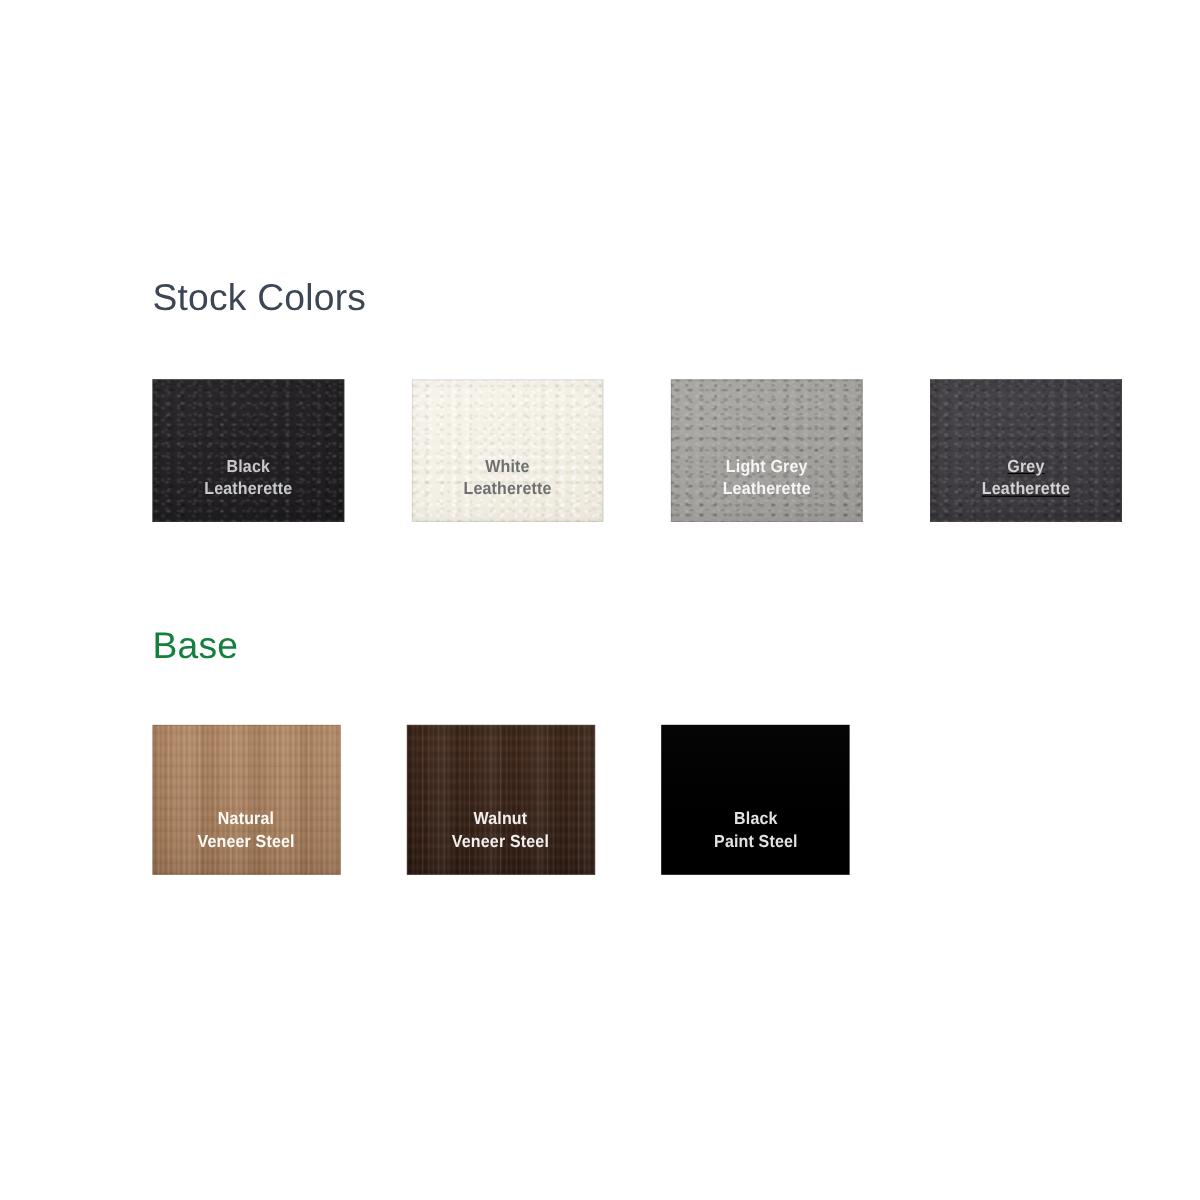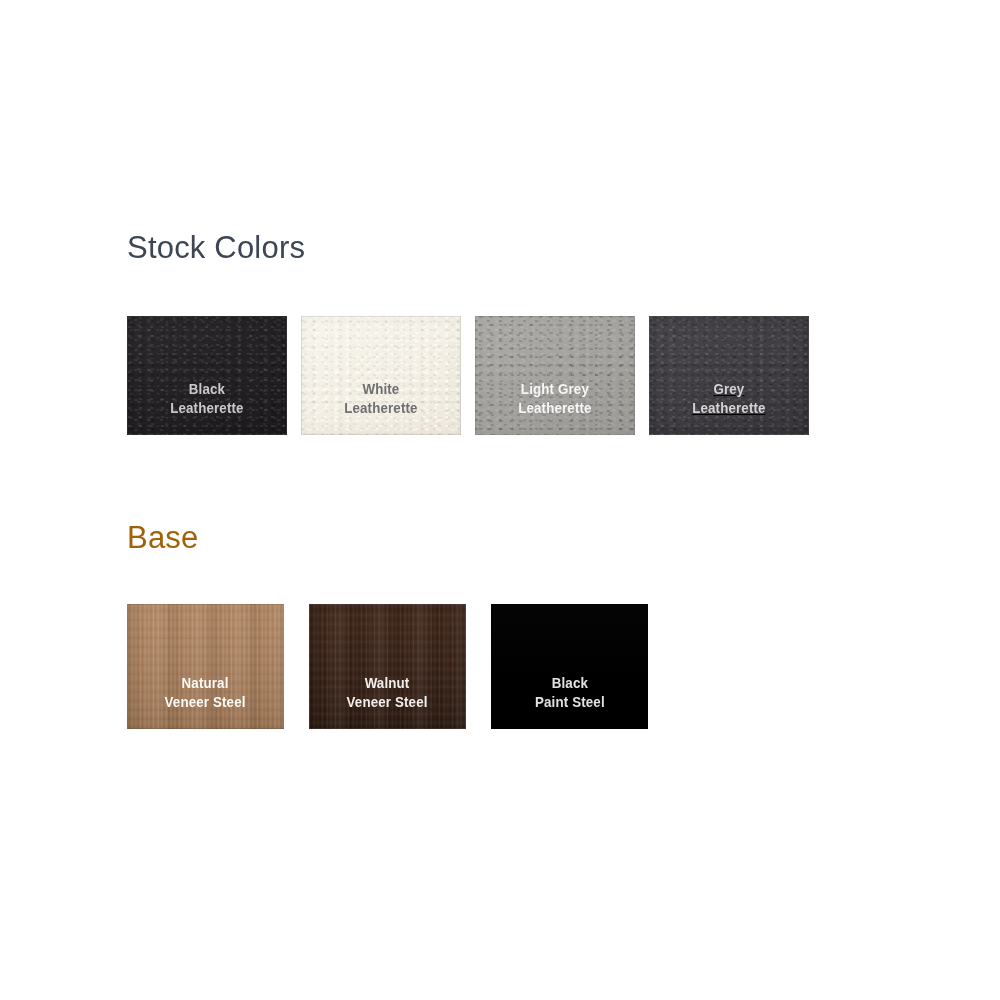--- a/index.html
+++ b/index.html
@@ -35,38 +35,39 @@
     white-space: nowrap;
     line-height: 1;
   }
   #title-stock-colors { left: 127px; top: 232px; }
   #title-base        { left: 127px; top: 522px; }
 
   
   .swatch-row {
     position: absolute;
     display: flex;
+    gap: 42px;
   }
   #row-stock { left: 127px; top: 316px; }
   #row-base  { left: 127px; top: 604px; }
 
   .swatch {
     position: relative;
     box-sizing: border-box;
     overflow: hidden;
     display: flex;
     align-items: flex-end;
     justify-content: center;
     flex: 0 0 auto;
   }
 
   
   #row-stock .swatch { width: 160px; height: 119px; margin-right: 14px; }
   #row-stock .swatch:last-child { margin-right: 0; }
-  #row-base .swatch  { width: 157px; height: 125px; margin-right: 25px; }
+  #row-base .swatch  { width: 157px; height: 125px; margin-right: 13px; }
   #row-base .swatch:last-child { margin-right: 0; }
 
   .swatch-label {
     position: relative;
     z-index: 4;
     text-align: center;
     font-family: "Liberation Sans", sans-serif;
     font-size: 14.5px;
     font-weight: 700;
     line-height: 1.32;
@@ -202,21 +203,21 @@
 
     <div class="swatch" style="background: linear-gradient(155deg, rgb(74, 71, 76) 0%, rgb(65, 62, 67) 50%, rgb(56, 53, 58) 100%); text-decoration: underline;">
       <div class="tex tex-leather"></div>
       <div class="edge edge-dark"></div>
       <div class="swatch-label" style="color: rgb(211, 211, 213);">Grey
 Leatherette</div>
     </div>
 
   </div>
 
-  <div class="section-title" id="title-base" style="color: #a16207;">Base</div>
+  <div class="section-title" id="title-base" style="color: #15803d;">Base</div>
 
   <div class="swatch-row" id="row-base">
 
     <div class="swatch" style="background: linear-gradient(rgb(184, 141, 104) 0%, rgb(176, 134, 99) 38%, rgb(168, 127, 92) 72%, rgb(158, 117, 84) 100%);">
       <div class="tex tex-wood"></div>
       <div class="edge edge-light"></div>
       <div class="swatch-label" style="color: rgb(253, 251, 248);">Natural
 Veneer Steel</div>
     </div>
 

